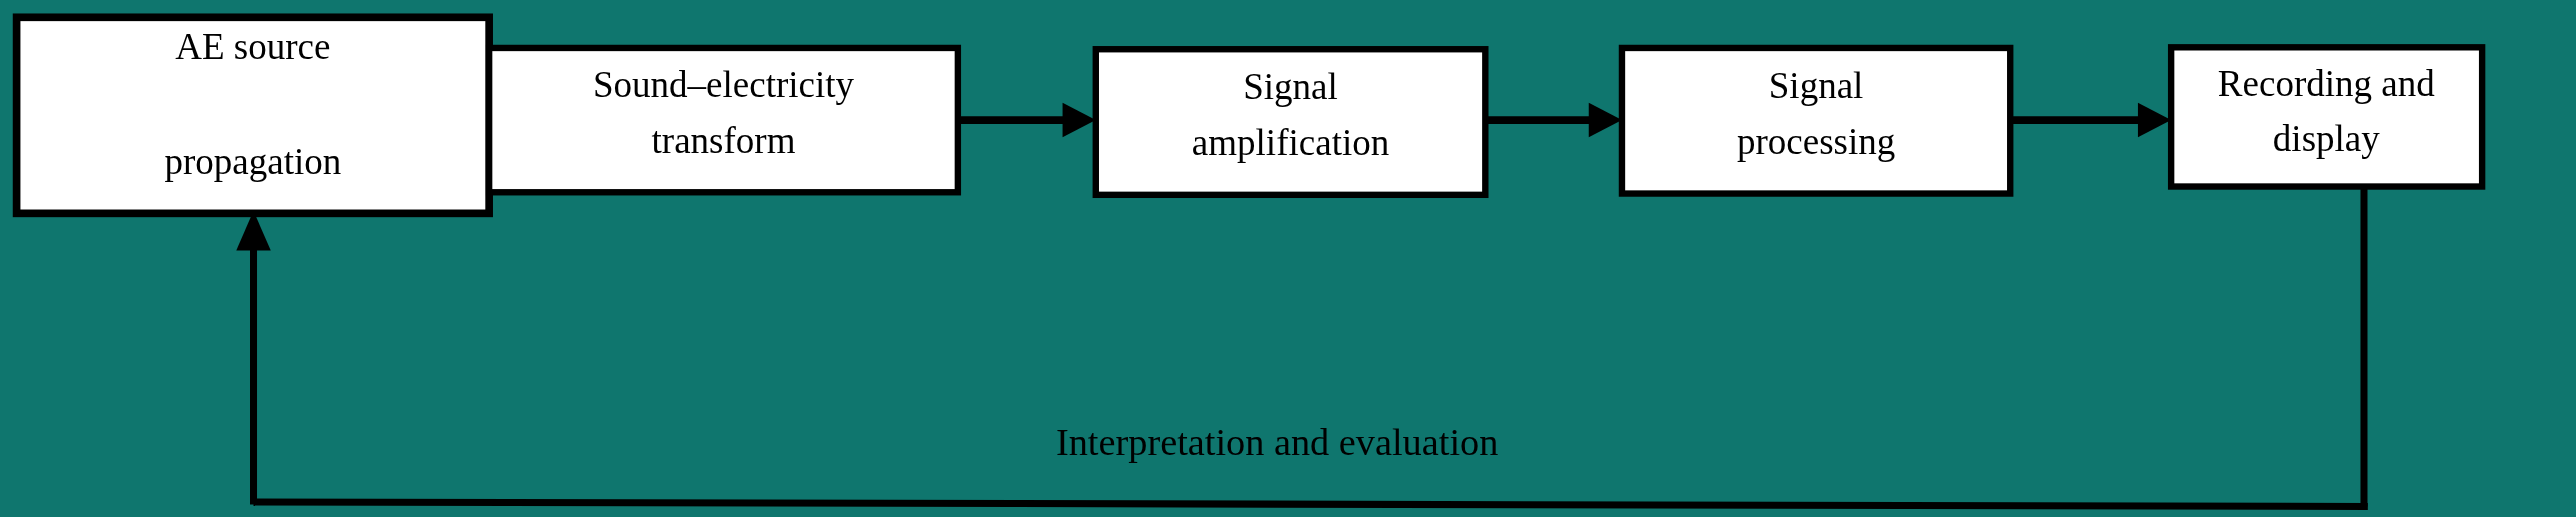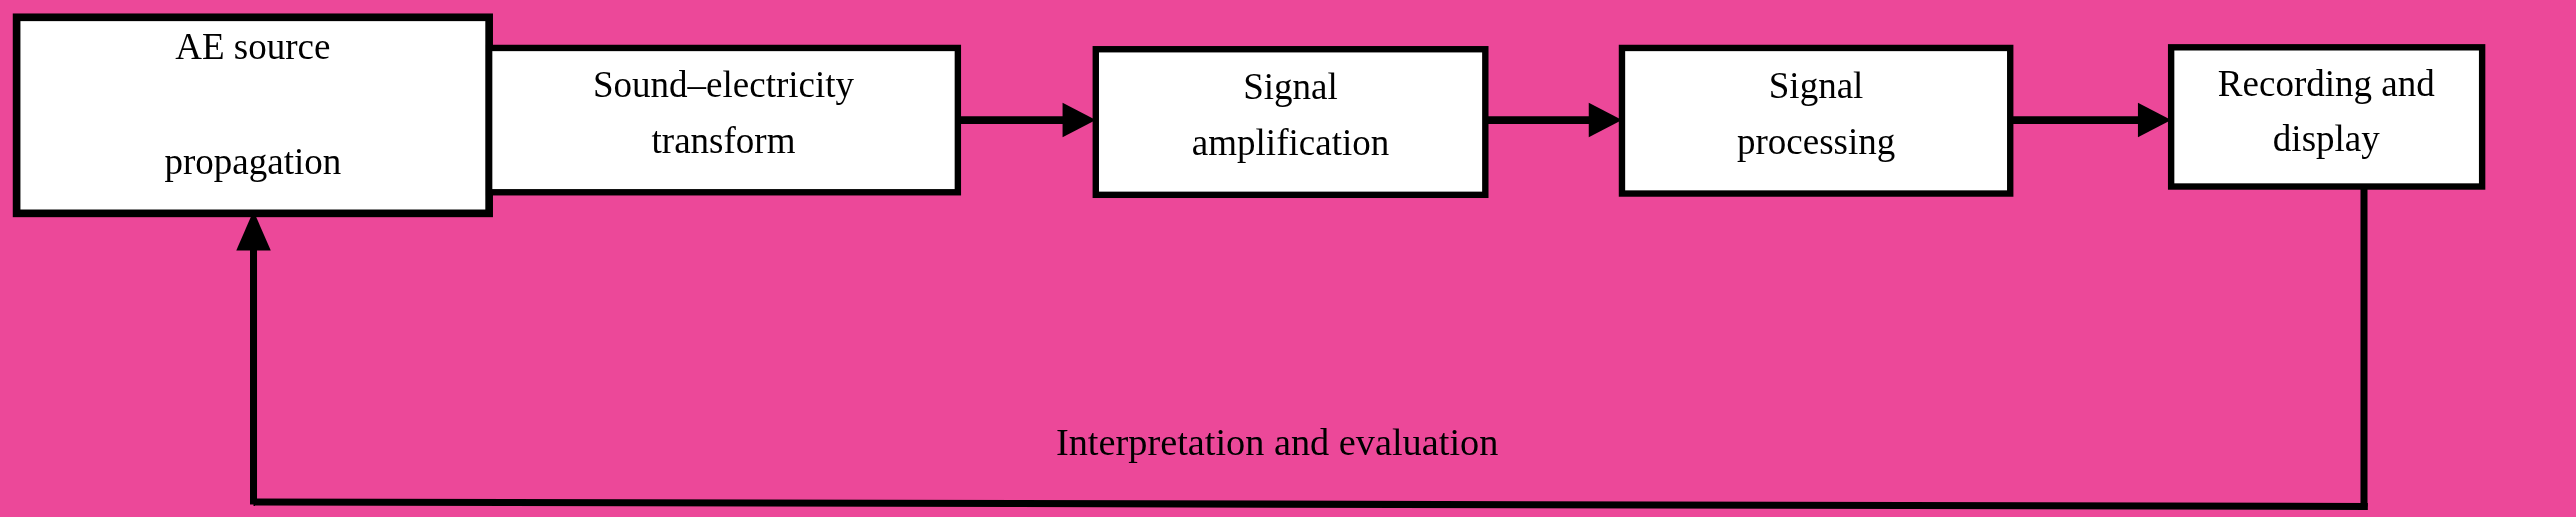--- a/index.html
+++ b/index.html
@@ -4,21 +4,21 @@
 <style>
   html, body {
     margin: 0;
     padding: 0;
     background: #ffffff;
   }
   #page {
     position: relative;
     width: 2576px;
     height: 518px;
-    background: #ec4899;
+    background: #0f766e;
     overflow: hidden;
     font-family: "Liberation Serif", "DejaVu Serif", serif;
   }
   #diagram-svg {
     position: absolute;
     left: 0;
     top: 0;
     width: 2576px;
     height: 518px;
     display: block;

